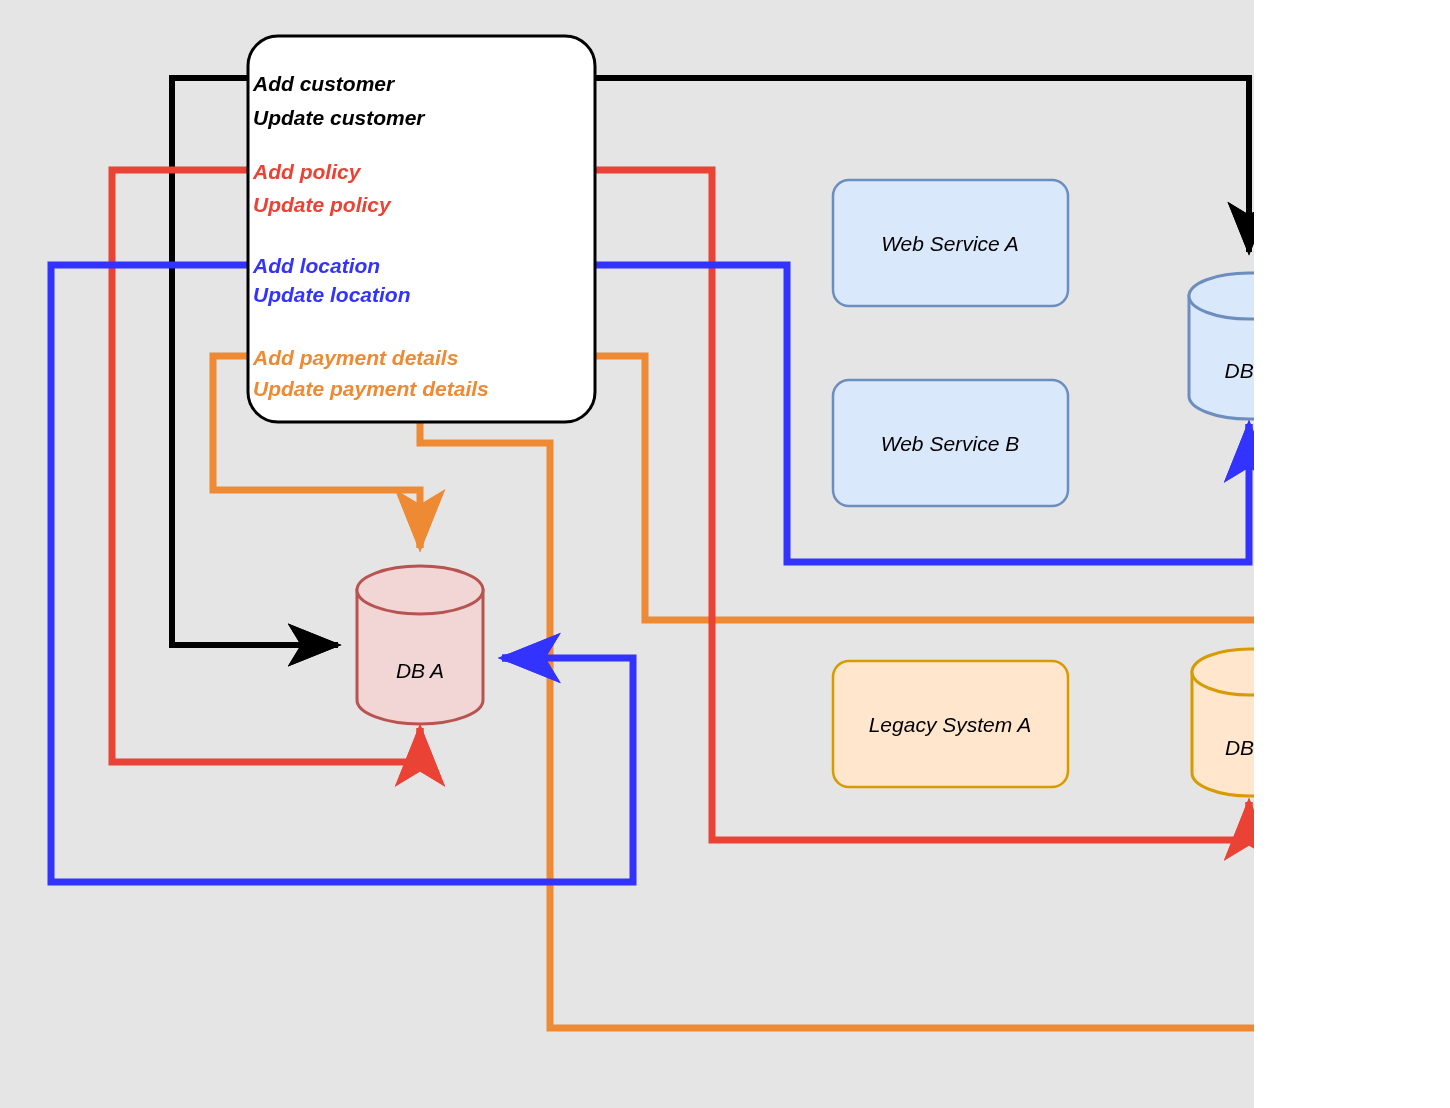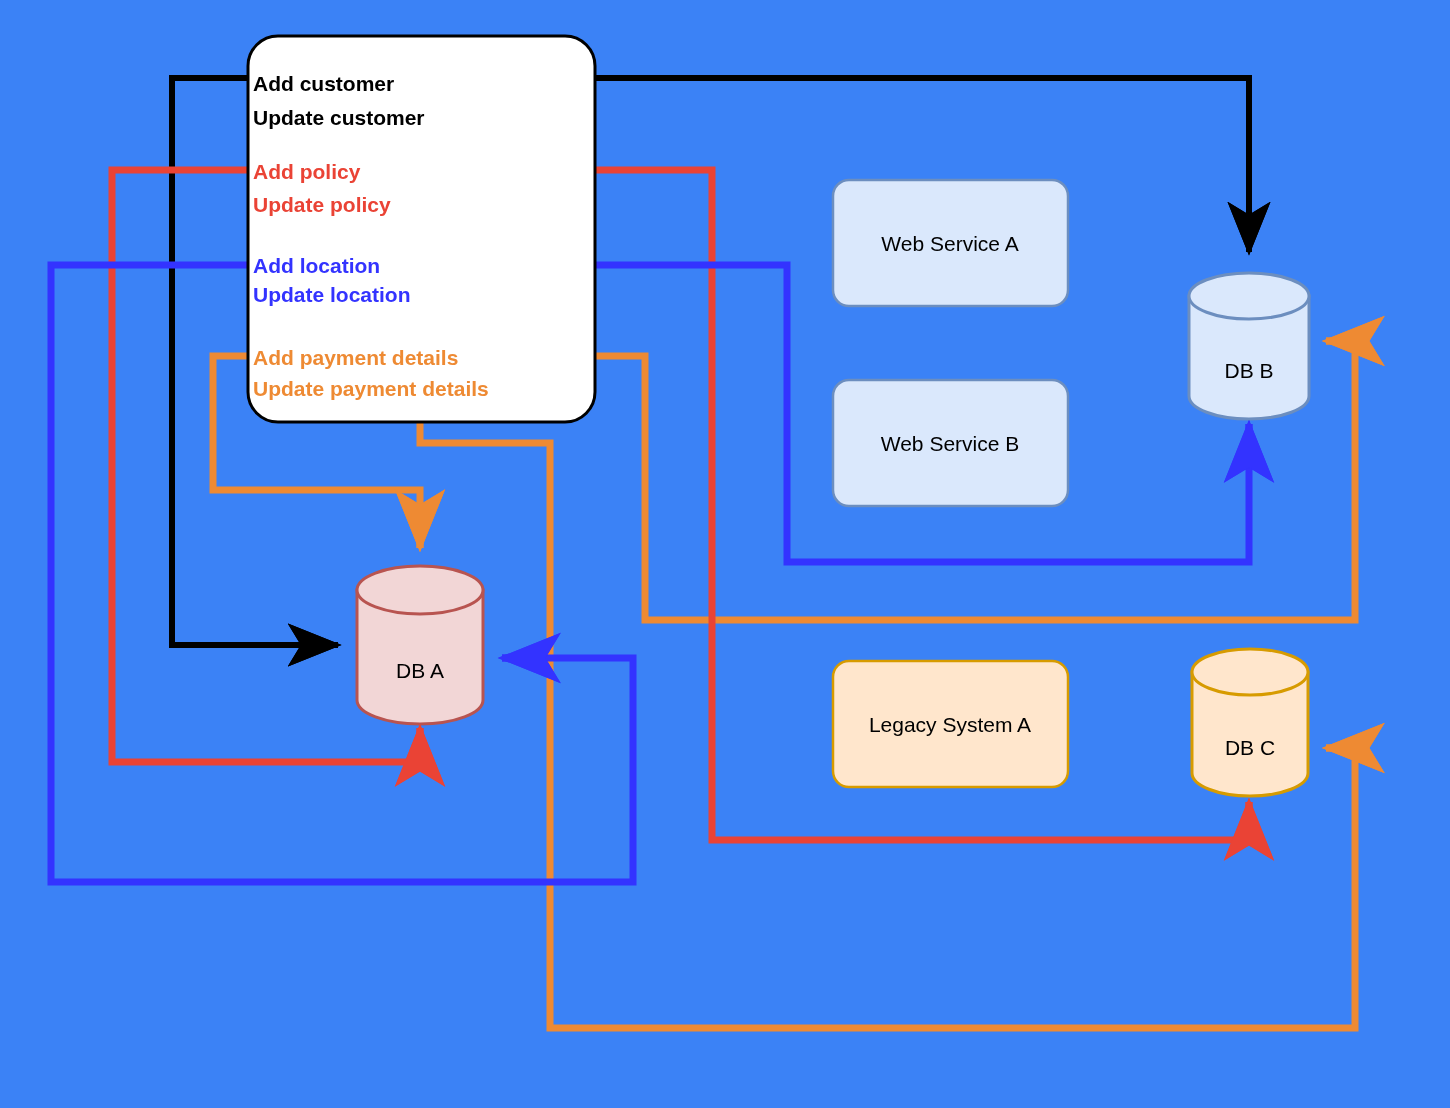--- a/index.html
+++ b/index.html
@@ -5,24 +5,25 @@
   html, body {
     margin: 0;
     padding: 0;
     background: #ffffff;
   }
   body {
     font-family: "Liberation Sans", sans-serif;
   }
   #canvas {
     position: relative;
-    width: 1450px;
+    width: 1254px;
     height: 1108px;
-    background: #3b82f6;
+    background: #e5e5e5;
     overflow: hidden;
+    font-style: italic;
   }
   #diagram-svg {
     position: absolute;
     left: 0;
     top: 0;
     width: 1450px;
     height: 1108px;
   }
   .node-label {
     font-family: "Liberation Sans", sans-serif;

